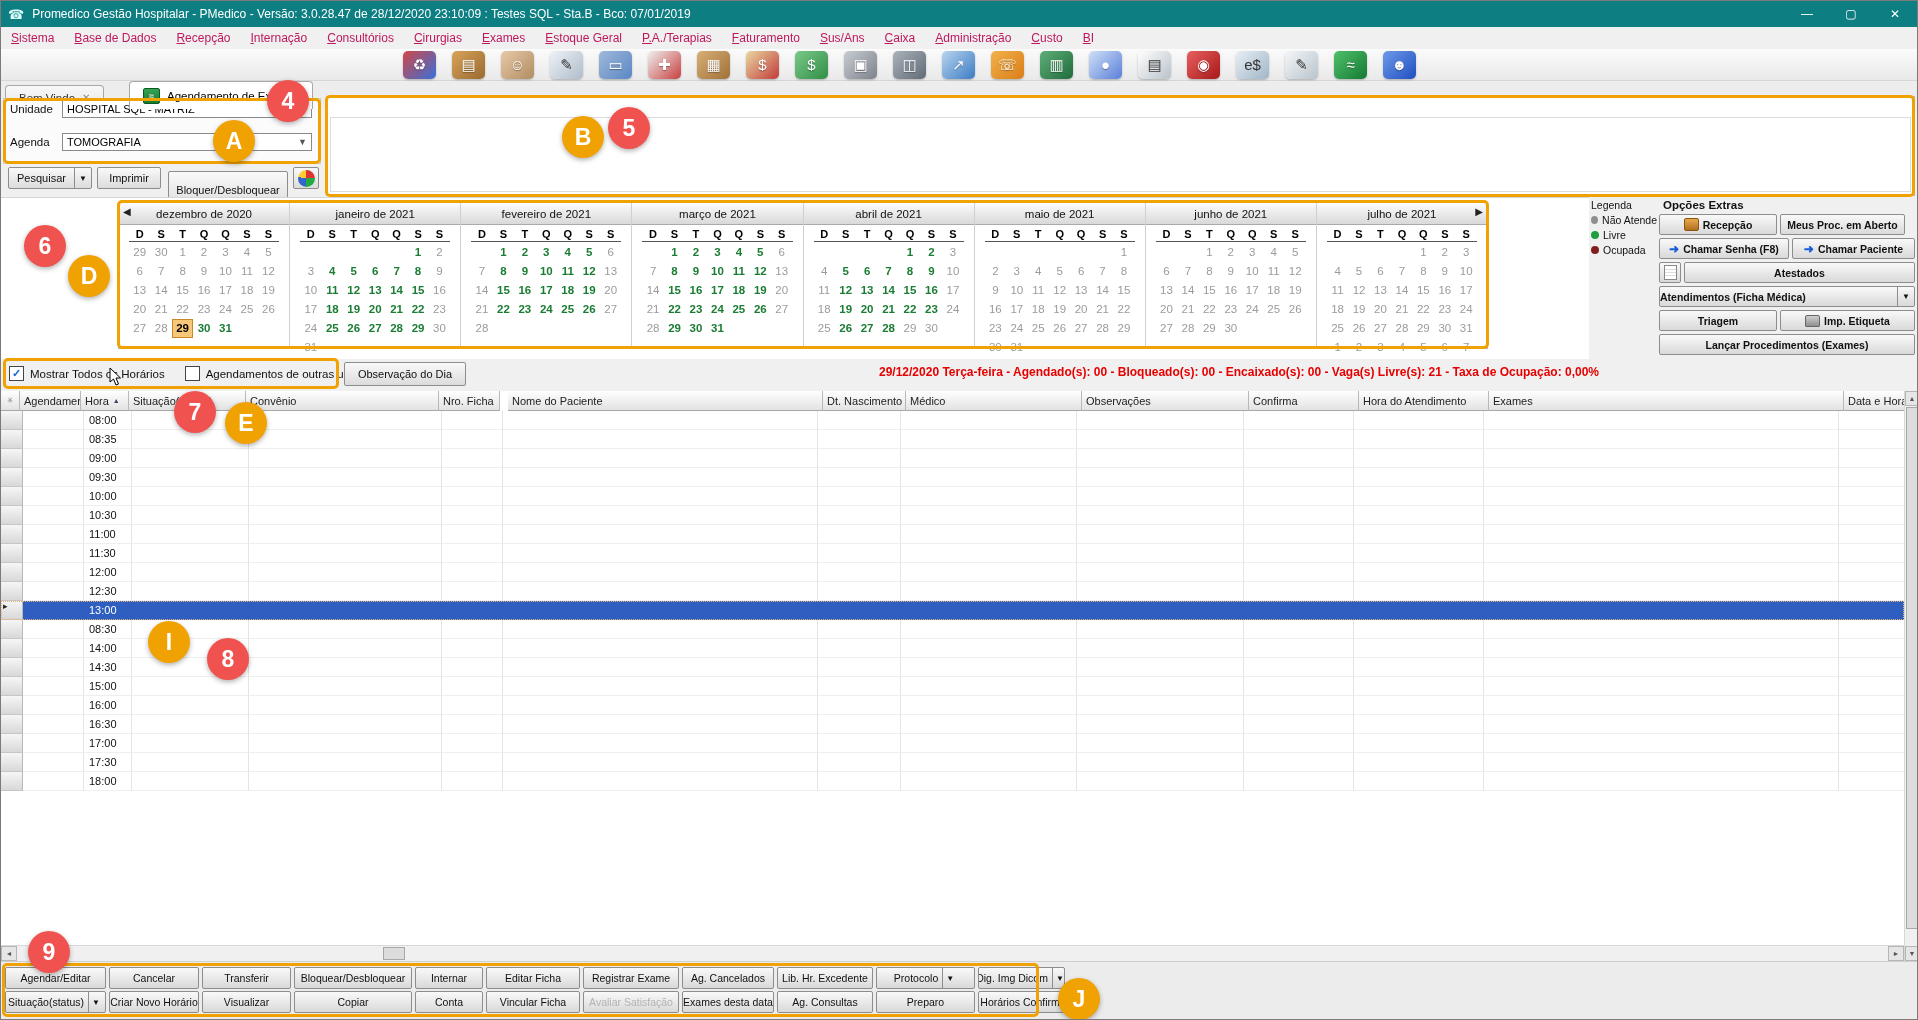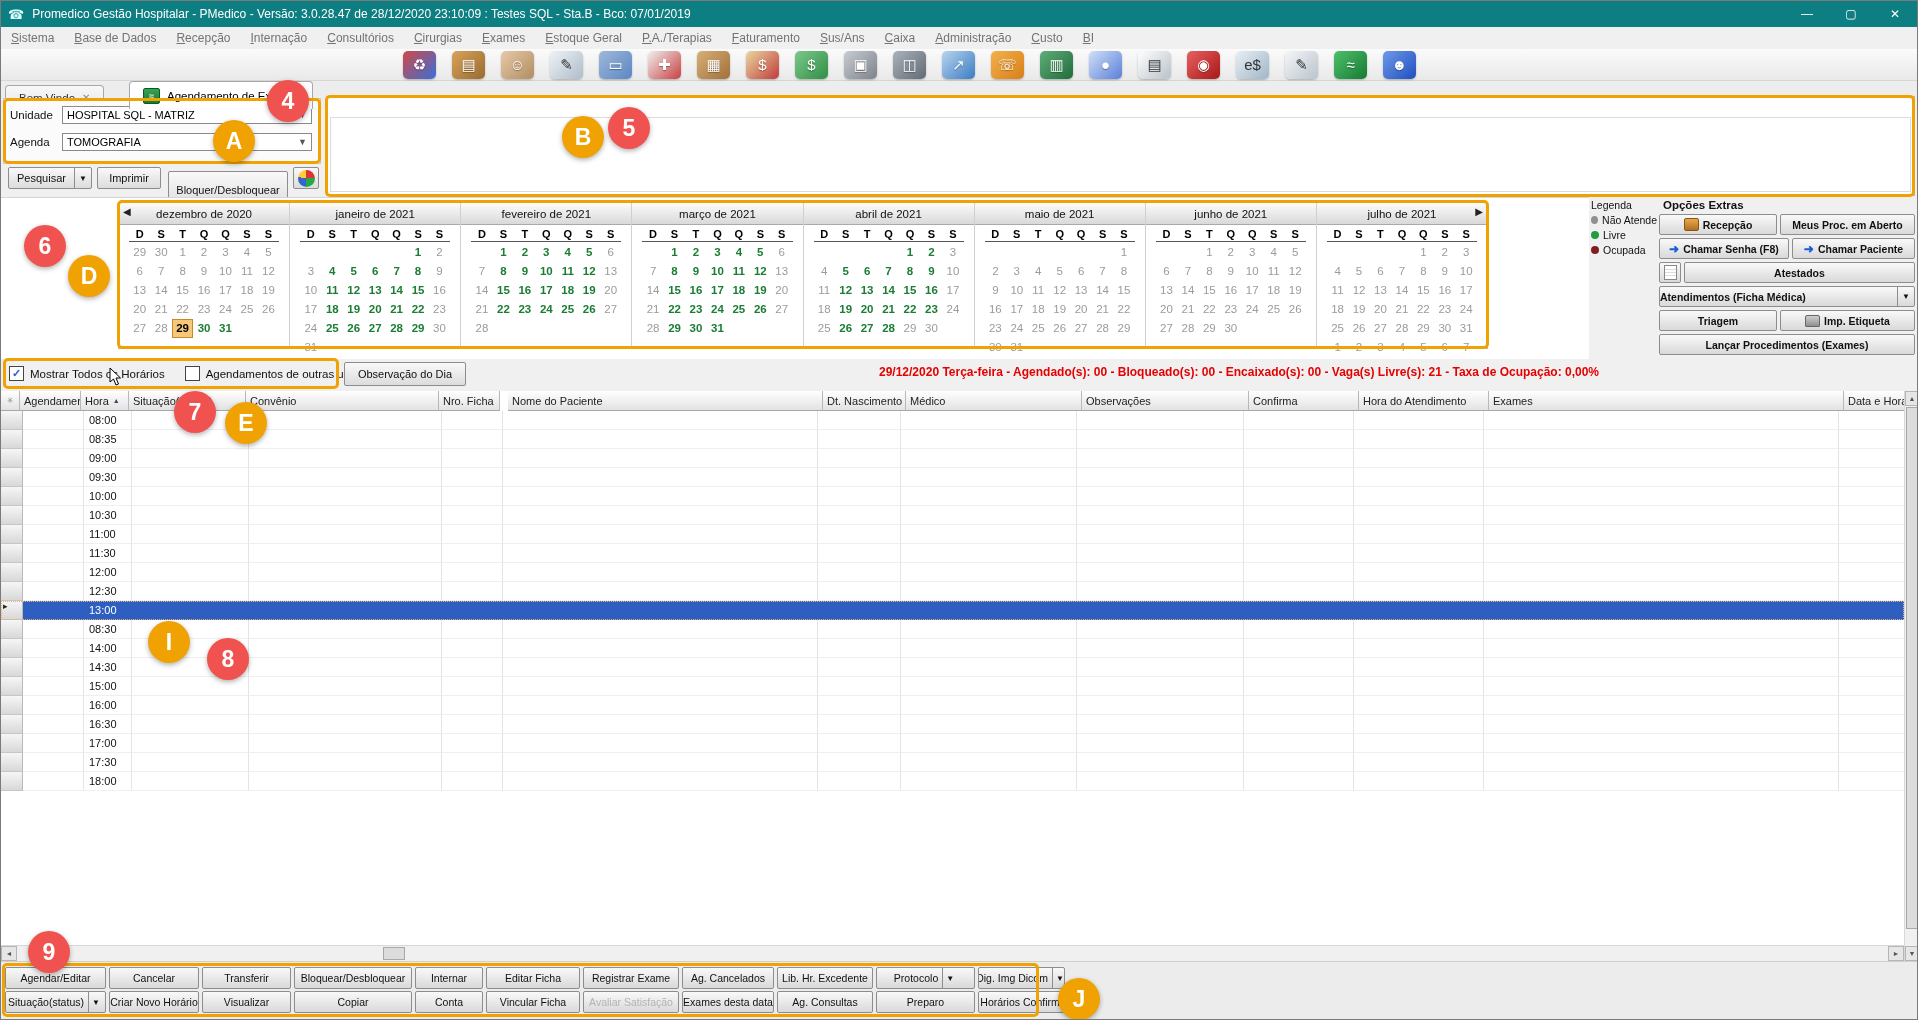--- a/index.html
+++ b/index.html
@@ -5,21 +5,21 @@
   html,body{margin:0;padding:0}
   body{width:1918px;height:1020px;position:relative;font-family:"Liberation Sans",sans-serif;background:#f0f0f0;overflow:hidden;border:1px solid #7a7a7a;box-sizing:border-box}
   
   .titlebar{position:absolute;top:0;left:0;right:0;height:26px;background:#0d7e82;color:#fff;display:flex;align-items:center;font-size:12px}
   .tb-icon{margin:0 8px 0 7px;font-size:13px;color:#dff}
   .tb-title{white-space:nowrap}
   .tb-controls{margin-left:auto;display:flex;height:100%}
   .tb-btn{width:44px;display:flex;align-items:center;justify-content:center;font-size:12px;color:#fff}
   
   .menubar{position:absolute;top:26px;left:0;right:0;height:22px;background:#f0f0f0;display:flex;align-items:center;font-size:12px}
-  .menu-item{padding:3px 10px;color:#737373;white-space:nowrap}
+  .menu-item{padding:3px 10px;color:#be185d;white-space:nowrap}
   .menu-item::first-letter{text-decoration:underline}
   
   .toolbar{position:absolute;top:48px;left:0;right:0;height:32px;background:linear-gradient(#fbfbfb,#e9e9e9);border-bottom:1px solid #d6d6d6;display:flex;align-items:center;gap:16px;padding-left:402px;box-sizing:border-box}
   .tico{width:33px;height:28px;border-radius:5px;display:flex;align-items:center;justify-content:center;font-size:15px;color:#fff;text-shadow:0 1px 1px rgba(0,0,0,.35);box-shadow:0 1px 2px rgba(0,0,0,.25)}
   .tico.dark{color:#333;text-shadow:none}
   
   .tabbar{position:absolute;top:80px;left:0;right:0;height:28px;background:#ededed}
   .tab{position:absolute;bottom:0;display:flex;align-items:center;gap:7px;padding:0 13px;font-size:11.5px;background:linear-gradient(#f8f8f8,#e8e8e8);border:1px solid #a8a8a8;border-bottom:none;border-radius:4px 4px 0 0;color:#333;height:23px}
   .tab.active{height:27px;background:#fff;z-index:2;color:#000}
   .tab .close-x{color:#888;font-size:10px}
@@ -157,21 +157,21 @@
       <span>Bem Vindo</span>
       <span class="close-x">✕</span>
     </div>
     <div class="tab active" style="left: 128px;">
       <span class="tab-mon">≈</span>
       <span>Agendamento de Exames</span>
     </div>
   </div>
 
 <div class="filter-panel">
-  <div class="f-row" style="top:6px">
+  <div class="f-row" style="top:0">
     <span class="f-label">Unidade</span>
     <div class="combo">
       <span>HOSPITAL SQL - MATRIZ</span>
       <span class="arr">▼</span>
     </div>
   </div>
   <div class="f-row" style="top:33px">
     <span class="f-label">Agenda</span>
     <div class="combo">
       <span>TOMOGRAFIA</span>
@@ -634,21 +634,21 @@
 </div>
 
 <div class="opcoes">
   <div class="op-title">Opções Extras</div>
   <div id="opcoes-rows">
       <div class="op-row">
         <div class="op-btn" style="width: 118px;">
           <span class="mini-desk"></span>
           <span>Recepção</span>
         </div>
-        <div class="op-btn" style="width: 135px; align-items: center;">
+        <div class="op-btn" style="width: 125px; align-items: center;">
           <span>Meus Proc. em Aberto</span>
         </div>
       </div>
       <div class="op-row">
         <div class="op-btn" style="width: 130px;">
           <span class="oi-arrow">➜</span>
           <span>Chamar Senha (F8)</span>
         </div>
         <div class="op-btn" style="width: 123px;">
           <span class="oi-arrow">➜</span>

